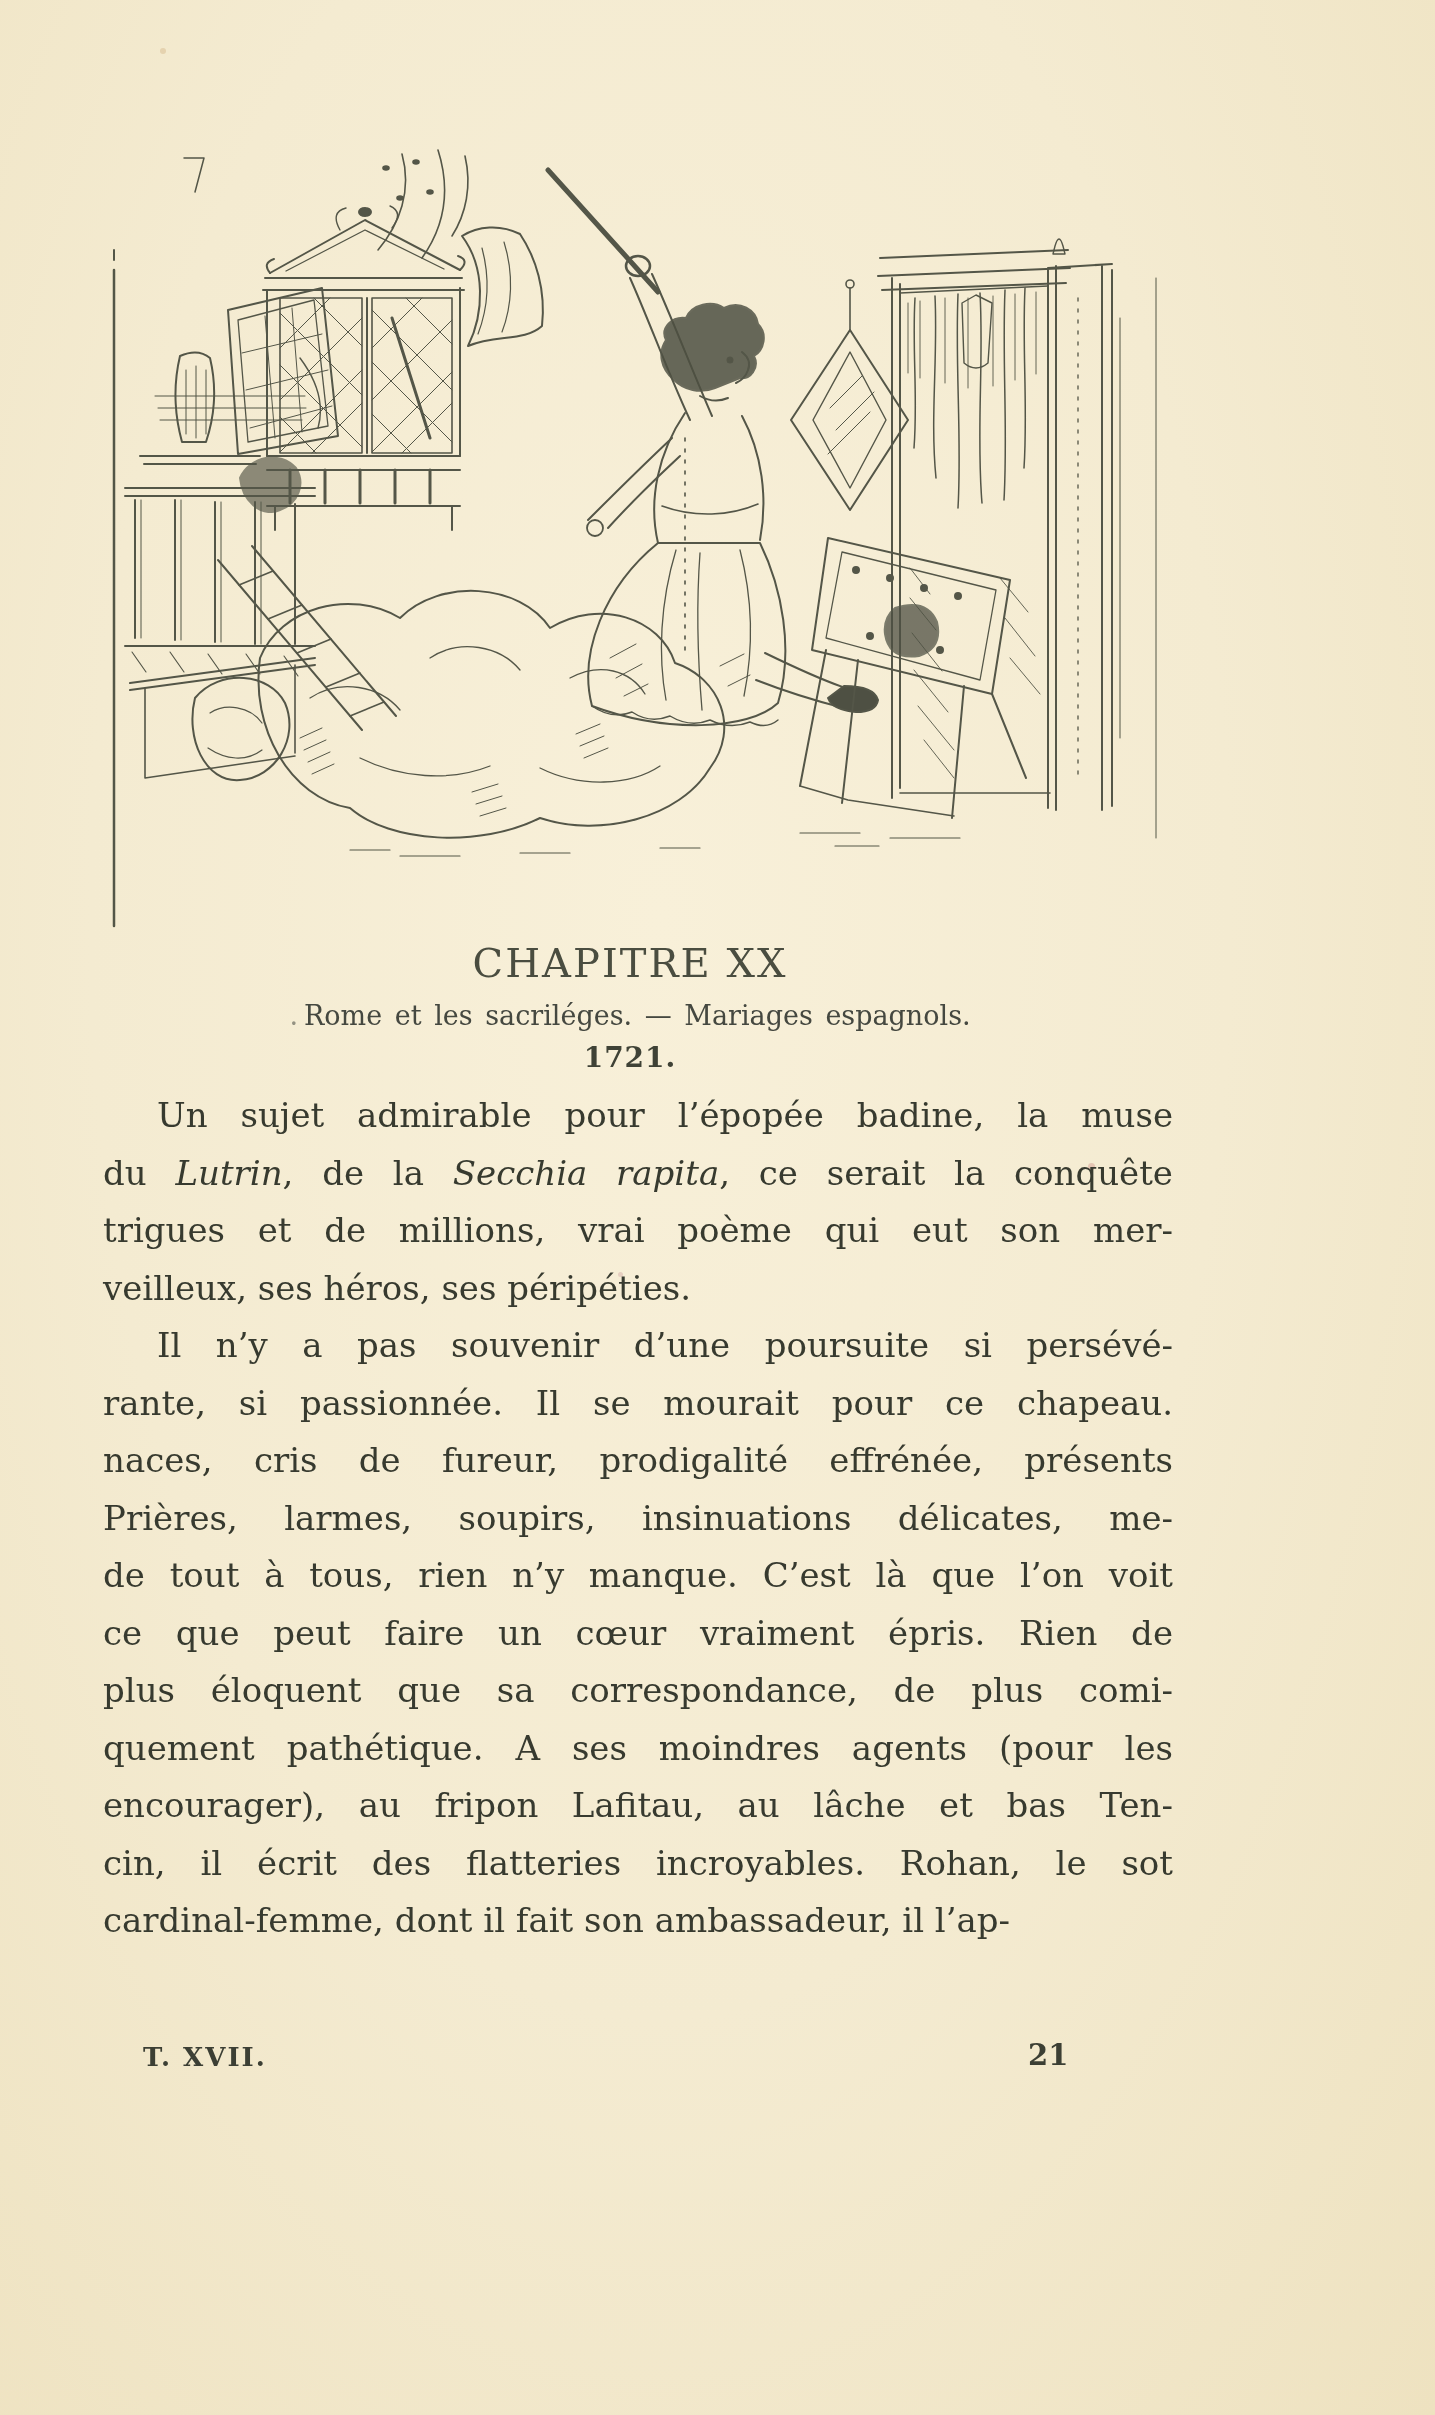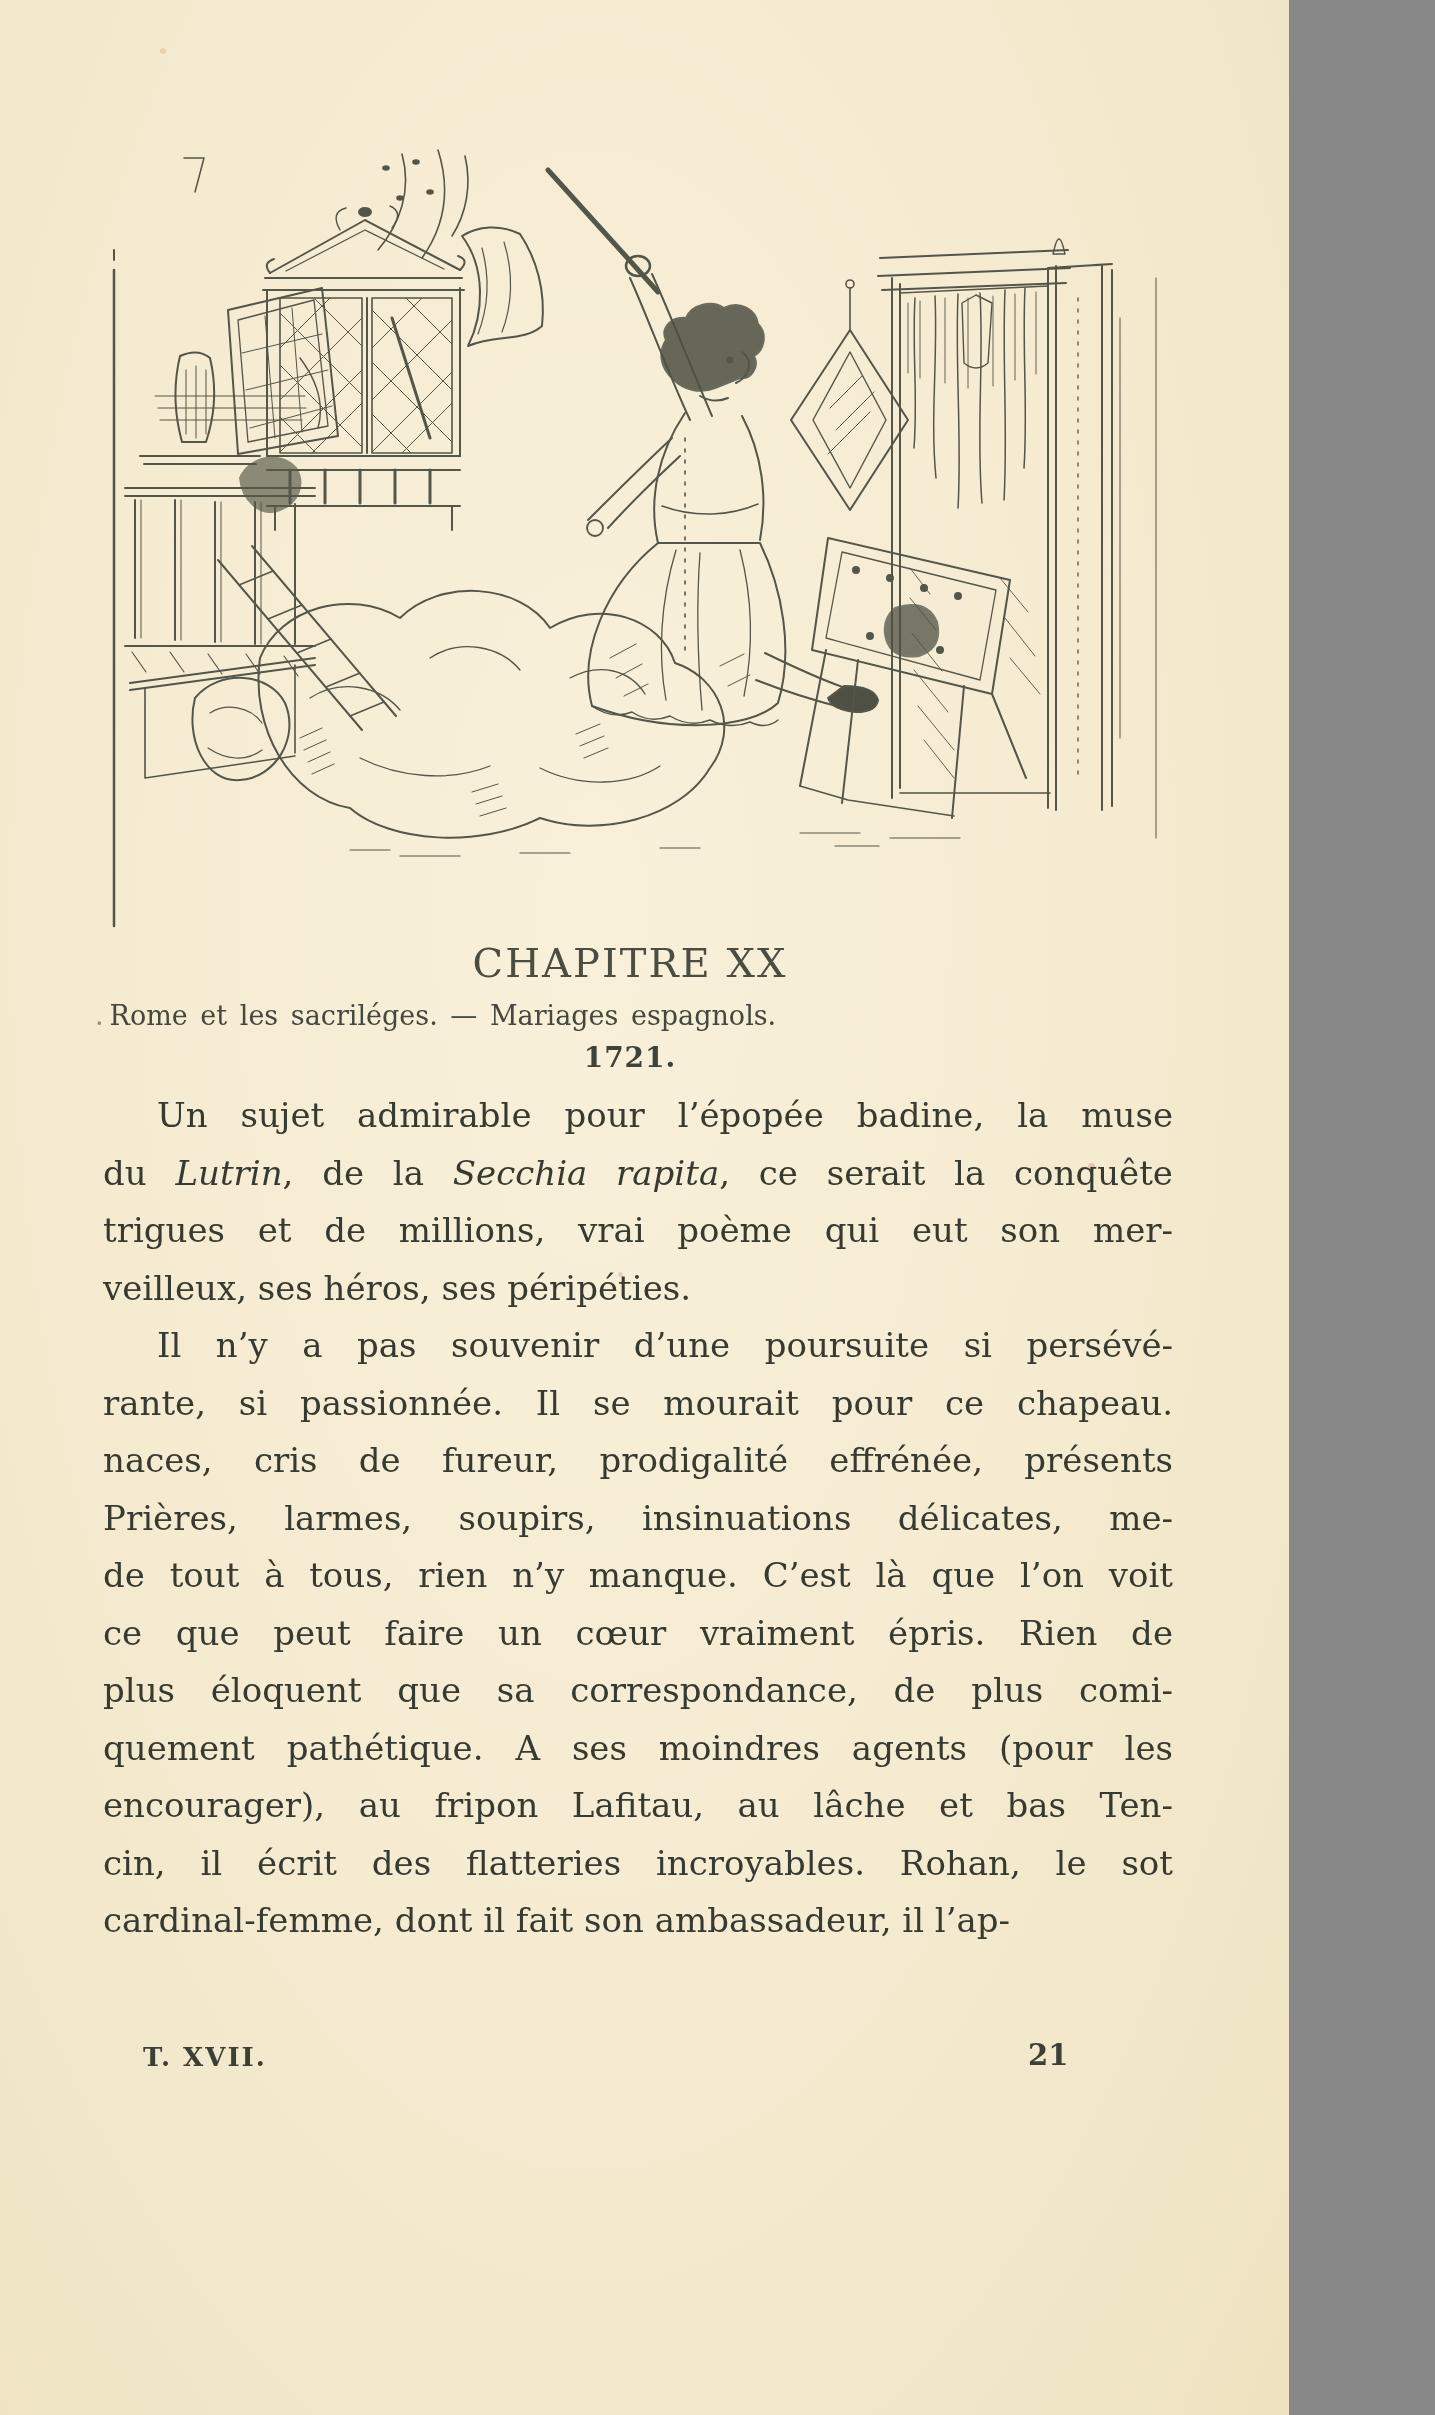--- a/index.html
+++ b/index.html
@@ -1,33 +1,33 @@
 <!DOCTYPE html>
 <html><head>
 <meta charset="utf-8">
 <style>
   html,body{margin:0;padding:0;background:#888;}
   .page{
     position:relative;
-    width:1289px;height:2415px;
+    width:1435px;height:2415px;
     background:radial-gradient(ellipse at 46% 38%, #f8f0d9 0%, #f4ebd1 52%, #eee2c0 100%);
     font-family:"DejaVu Serif", serif;
     color:#383b30;
     overflow:hidden;
   }
   .speck{position:absolute;border-radius:50%;}
   .illustration{position:absolute;left:100px;top:138px;width:1065px;height:795px;}
   .chapter-title{
     position:absolute;left:95px;top:941px;width:1070px;
     text-align:center;font-size:40px;line-height:44px;
     letter-spacing:2px;color:#4a4d40;
   }
   .subtitle-line{
     position:absolute;left:95px;top:1001px;width:1070px;
-    text-align:left;font-size:27px;line-height:30px;
+    text-align:center;font-size:27px;line-height:30px;
     word-spacing:4px;color:#454840;
   }
   .subtitle-mark{opacity:.55;padding-right:6px;}
   .subtitle-year{
     position:absolute;left:95px;top:1043px;width:1070px;
     text-align:center;font-size:28px;line-height:30px;
     font-weight:bold;color:#3f former;color:#3f4236;letter-spacing:1px;
   }
   .body-text{
     position:absolute;left:95px;top:1087px;width:1070px;

